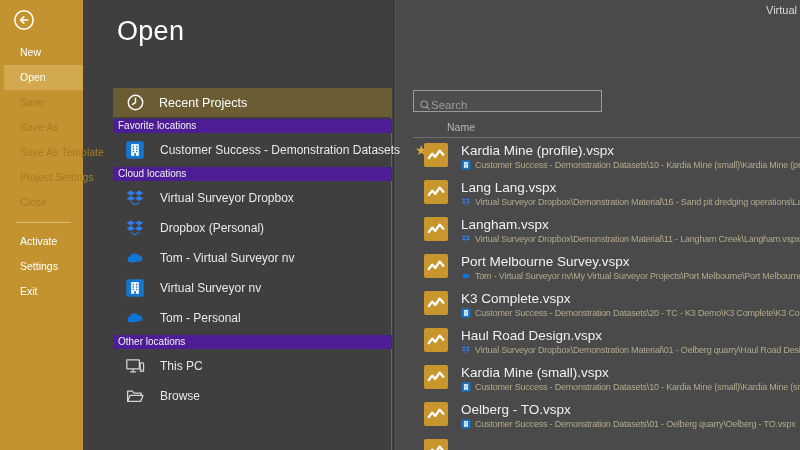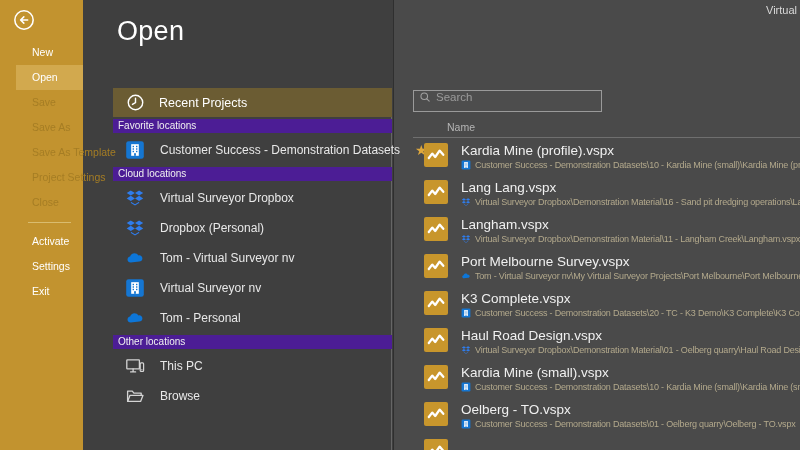--- a/index.html
+++ b/index.html
@@ -10,42 +10,42 @@
     -webkit-font-smoothing:antialiased;
   }
   
   .right-bg{position:absolute;left:393px;top:0;right:0;bottom:0;background:#4a4a4a;border-left:1px solid #2f2f2f}
   .panel-edge{position:absolute;left:391px;top:88px;bottom:0;width:1px;background:#666}
 
   
   .sidebar{position:absolute;left:0;top:0;width:83px;height:450px;background:#c2932f;z-index:5}
   .back-btn{position:absolute;left:13px;top:9px;width:22px;height:22px;background:none;border:none;padding:0;cursor:pointer}
   .back-btn svg{display:block}
-  .side-menu{position:absolute;top:40px;left:16px;right:0}
+  .side-menu{position:absolute;top:40px;left:4px;right:0}
   .side-item{height:25px;line-height:25px;padding-left:16px;font-size:10.5px;color:#ffffff;cursor:pointer;white-space:nowrap}
   .side-item.selected{background:#d2a94e}
   .side-item.disabled{color:#a57d24;cursor:default}
   .side-divider{height:1px;background:#d9bc6f;margin:7px 12px 6px 12px}
 
   
   .app-title{position:absolute;left:766px;top:4px;width:34px;overflow:hidden;white-space:nowrap;font-size:11px;color:#d8d8d8}
   .page-title{position:absolute;left:117px;top:16px;margin:0;font-size:27px;font-weight:400;color:#ffffff;letter-spacing:.3px}
 
   
   .loc-panel{position:absolute;left:113px;top:88px;width:279px;z-index:2}
   .recent-row{height:29px;display:flex;align-items:center;gap:14px;padding-left:13px;background:#6b5c33;color:#fff;font-size:12.5px;cursor:pointer;margin-bottom:2px}
   .loc-header{height:14px;line-height:14px;background:#4c1d95;color:#f0f0f0;font-size:10px;padding-left:5px;margin:2px 0}
   .loc-item{height:30px;display:flex;align-items:center;gap:15px;padding-left:12px;color:#e8e8e8;font-size:12px;cursor:pointer;white-space:nowrap}
   .star{margin-left:auto;margin-right:10px;color:#dfa83d;font-size:14px;line-height:14px;cursor:pointer}
   .icon{display:inline-flex;align-items:center;justify-content:center;flex:none}
   .icon svg{display:block;width:100%;height:100%}
 
   
   .files{position:absolute;left:413px;top:90px;width:387px;z-index:2}
-  .search{width:177px;height:20px;border:1px solid #9a9a9a;display:flex;align-items:flex-start;gap:5px;padding:0 5px;background:rgba(255,255,255,0.02)}
+  .search{width:177px;height:20px;border:1px solid #9a9a9a;display:flex;align-items:flex-end;padding:0 5px;background:rgba(255,255,255,0.02)}
   .search input{flex:1;min-width:0;background:transparent;border:0;outline:0;color:#cccccc;font-size:11.5px;font-family:inherit;padding:0}
   .search input::placeholder{color:#9b9b9b}
   .name-h{margin:9px 0 0 34px;font-size:10.5px;color:#b5b5b5}
   .rule{height:1px;background:#6f6f6f;margin-top:4px}
   .file-list{margin-top:5px}
   .file-row{height:37px;display:flex;align-items:flex-start;gap:13px;padding-left:11px;cursor:pointer;white-space:nowrap}
   .f-text{display:flex;flex-direction:column;justify-content:center;gap:1px;min-width:0}
   .f-title{font-size:13.5px;color:#f0f0f0;line-height:15px}
   .f-pathline{display:flex;align-items:center;gap:4px;height:11px}
   .f-path{font-size:9px;color:#b3a98c;letter-spacing:-0.2px}

